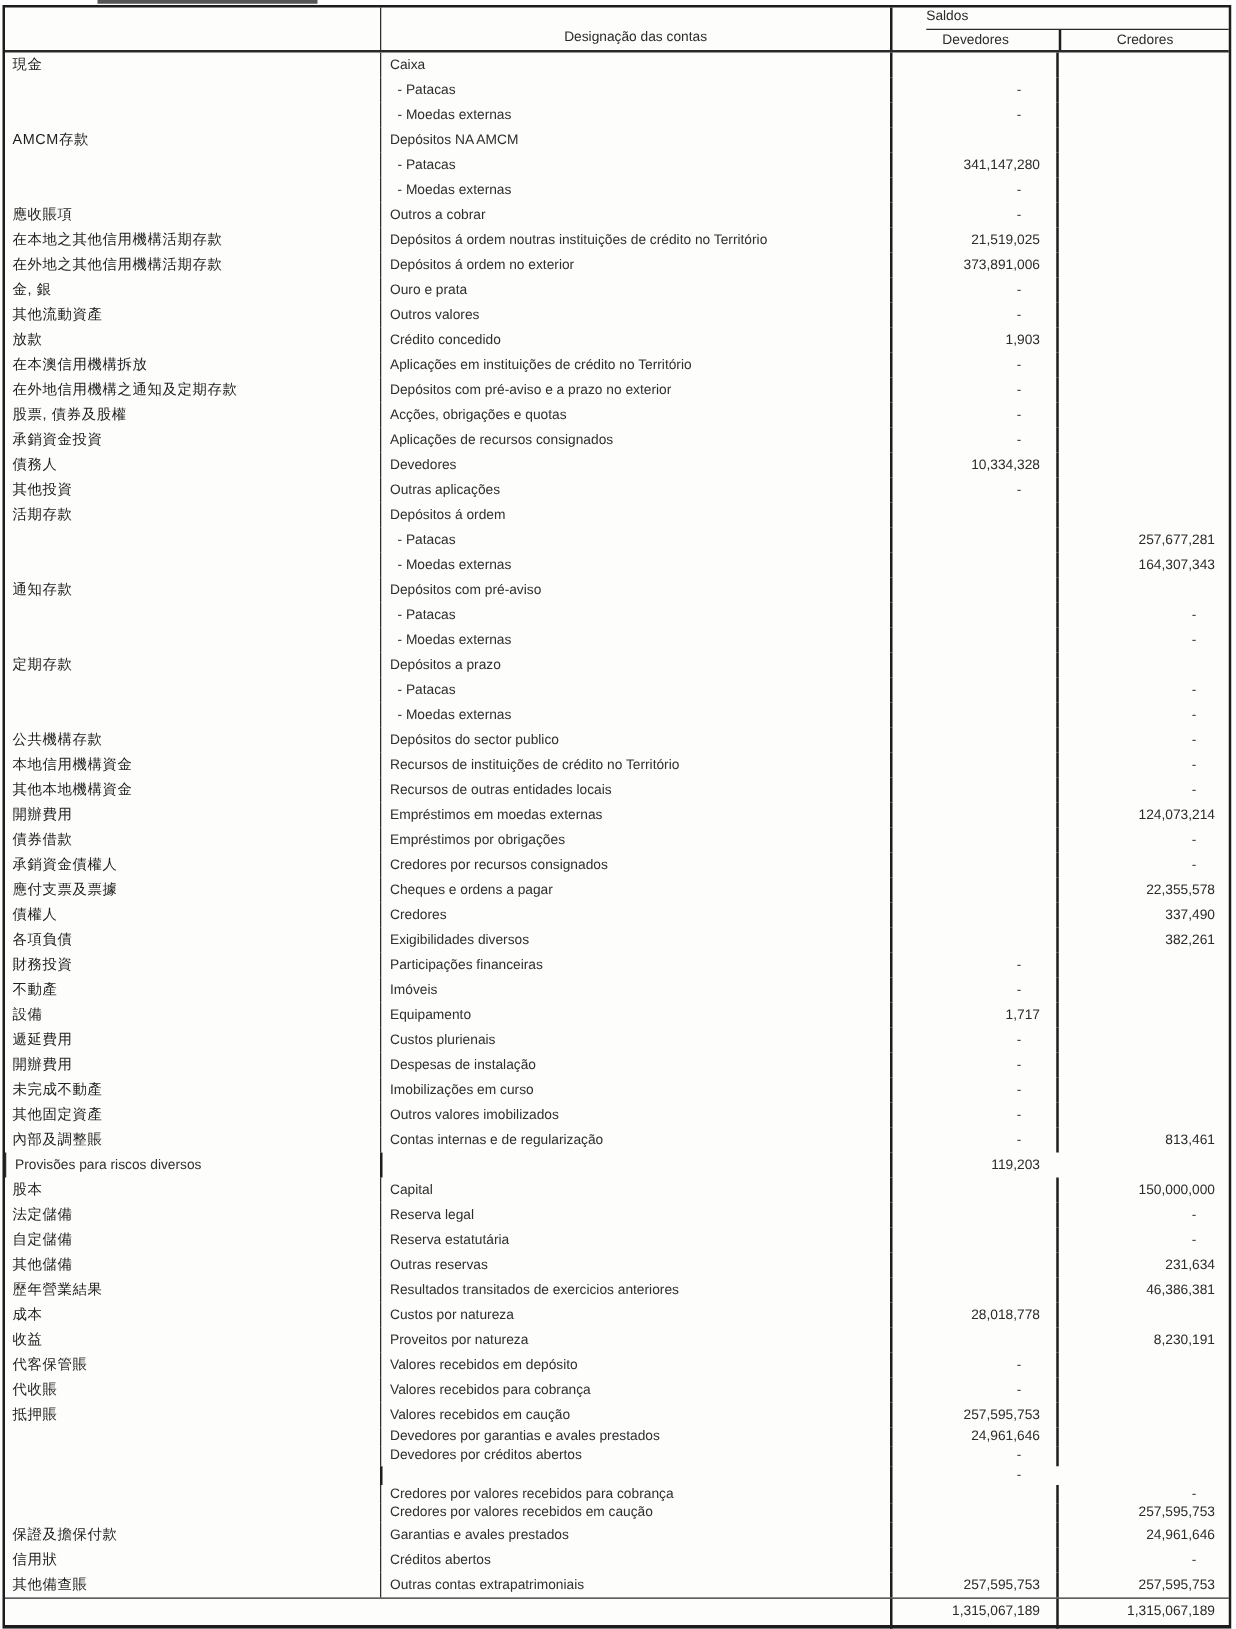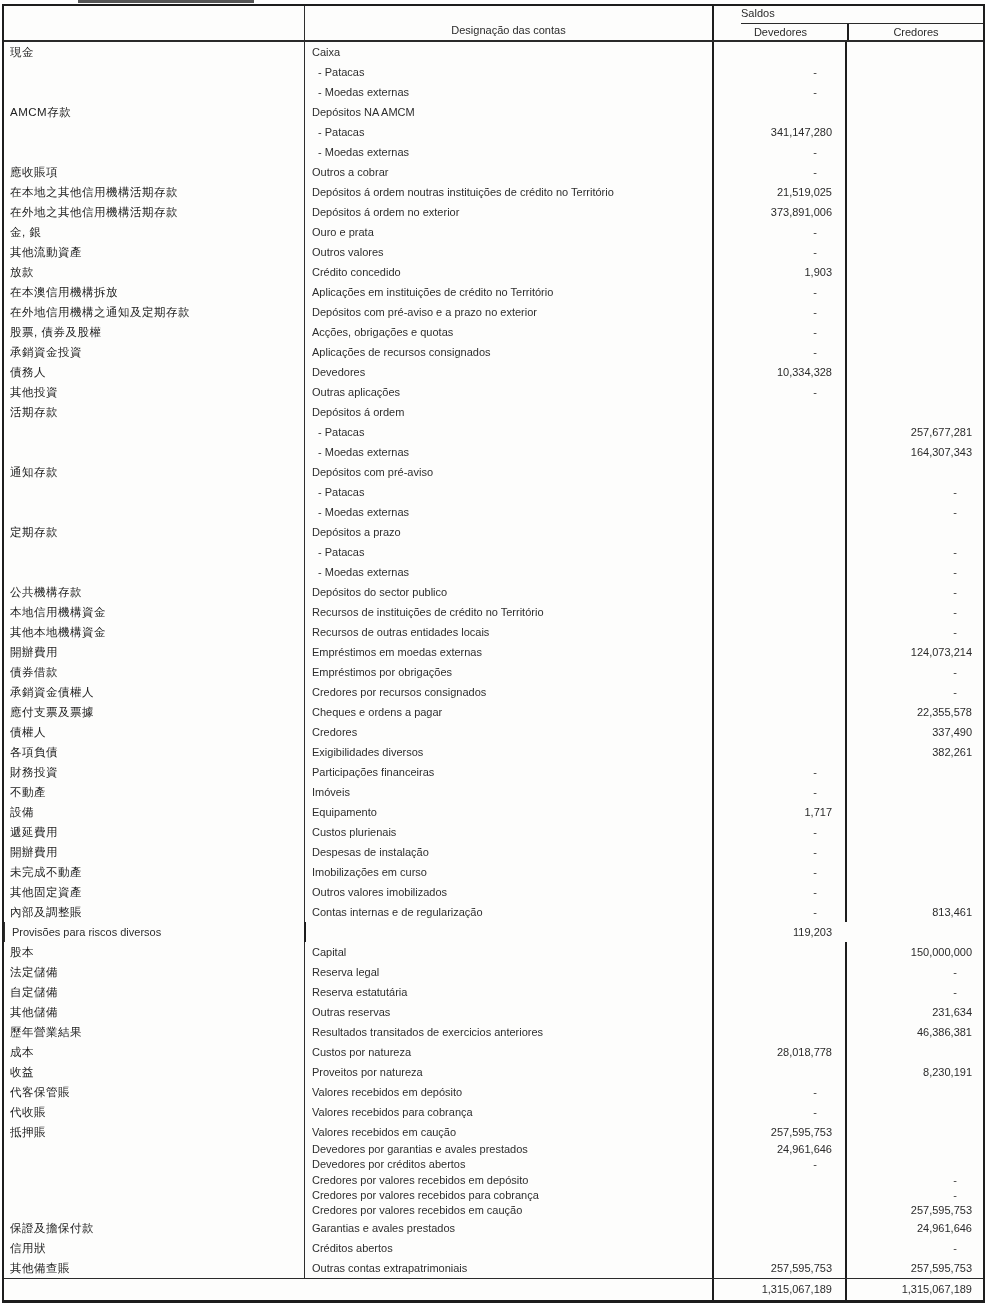--- a/index.html
+++ b/index.html
@@ -483,21 +483,20 @@
         <div class="cell num"></div>
       </div>
       <div class="trow compact">
         <div class="cell cn"></div>
         <div class="cell pt">Devedores por créditos abertos</div>
         <div class="cell num dash">-</div>
         <div class="cell num"></div>
       </div>
       <div class="trow compact">
         <div class="cell cn"></div>
-        <div class="cell pt">Credores por valores recebidos em depósito</div>
         <div class="cell num"></div>
         <div class="cell num dash">-</div>
       </div>
       <div class="trow compact">
         <div class="cell cn"></div>
         <div class="cell pt">Credores por valores recebidos para cobrança</div>
         <div class="cell num"></div>
         <div class="cell num dash">-</div>
       </div>
       <div class="trow compact">

